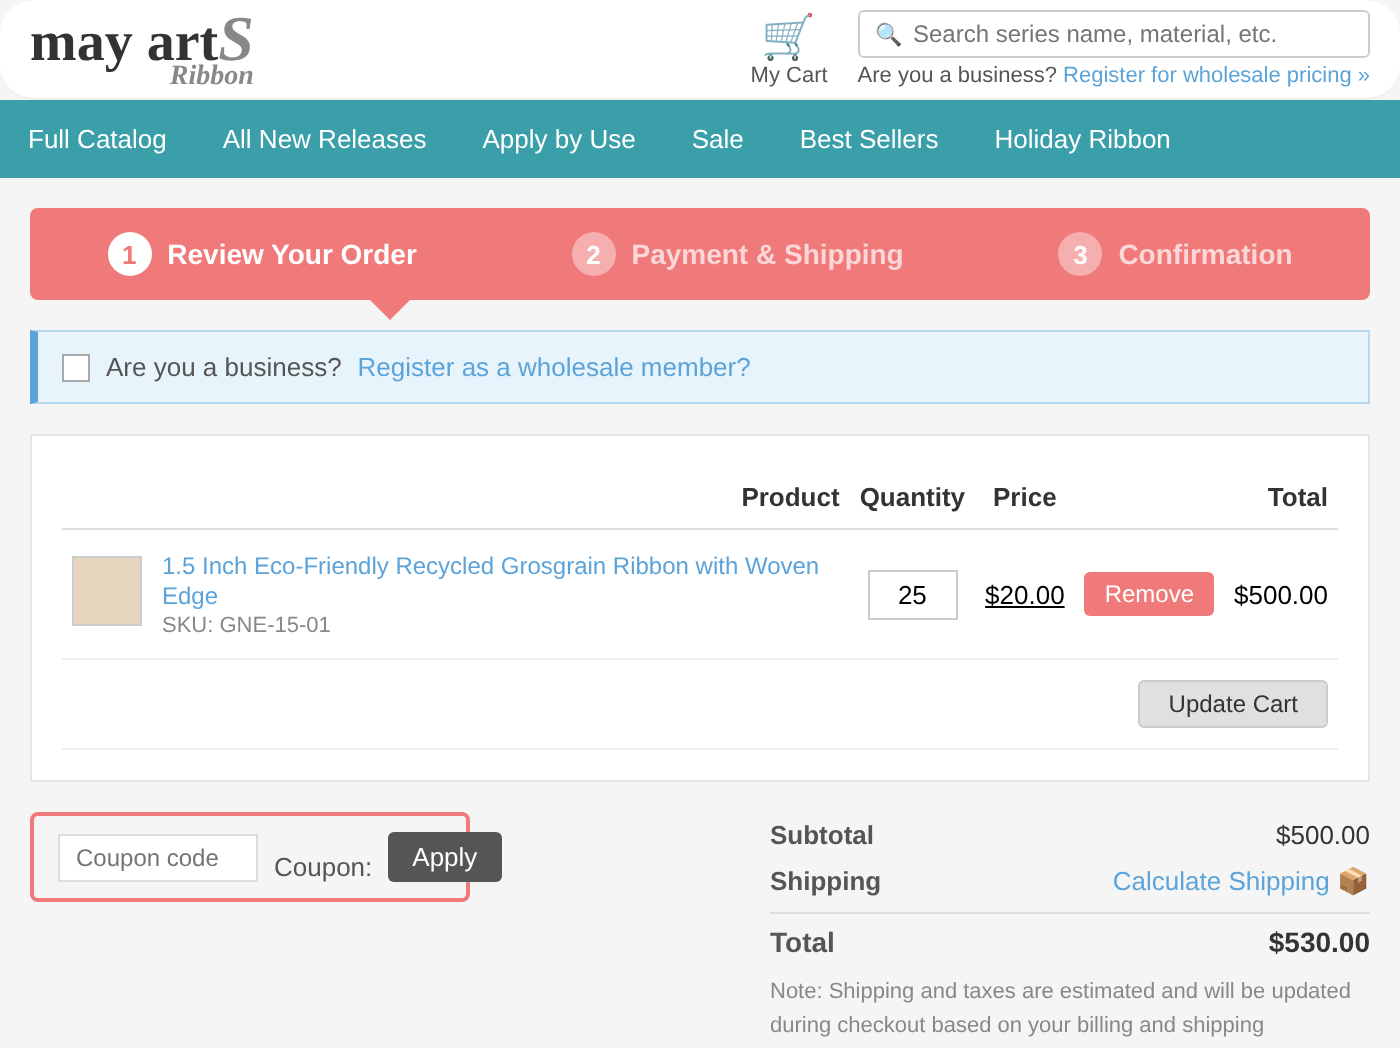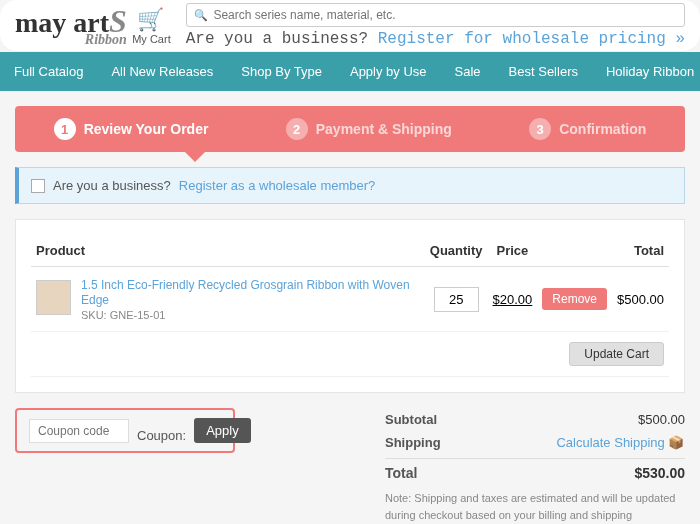--- a/index.html
+++ b/index.html
@@ -9,21 +9,21 @@
     .header { background: #fff; padding: 3px 15px; display: flex; align-items: center; justify-content: space-between; border-bottom: 1px solid #eee; border-radius: 17px; }
     .logo { font-size: 28px; font-weight: bold; color: #333; font-family: Georgia, serif; line-height: 1; }
     .logo span { display: block; font-size: 14px; font-style: italic; color: #888; text-align: right; margin-top: -4px; }
     .header-right { display: flex; align-items: center; gap: 15px; }
     .cart-area { display: flex; flex-direction: column; align-items: center; font-size: 11px; color: #555; cursor: pointer; }
     .cart-icon { font-size: 22px; color: #5ba3d9; }
     .search-area { display: flex; flex-direction: column; font-size: 11px; }
     .search-box { display: flex; align-items: center; border: 1px solid #ccc; border-radius: 3px; padding: 4px 8px; background: #fff; }
     .search-box input { border: none; outline: none; font-size: 12px; width: 190px; }
     .search-icon-char { color: #5ba3d9; margin-right: 5px; }
-    .wholesale-text { font-size: 16px; color: #555; margin-top: 3px; font-family: Liberation Mono, monospace; }
+    .wholesale-text { font-size: 11px; color: #555; margin-top: 3px; }
     .wholesale-text a { color: #5ba3d9; text-decoration: none; }
 
     
     nav { background: #3a9fa8; padding: 0; }
     nav ul { display: flex; list-style: none; align-items: center; text-align: right; }
     nav ul li a { display: block; padding: 12px 14px; color: #fff; text-decoration: none; font-size: 13px; white-space: nowrap; }
 
     
     .main { padding: 15px; background: #f5f5f5; }
 
@@ -37,21 +37,21 @@
     .steps-arrow { position: absolute; bottom: -10px; left: 170px; width: 0; height: 0; border-left: 10px solid transparent; border-right: 10px solid transparent; border-top: 10px solid #f07a7a; }
 
     
     .business-banner { background: #e8f4fb; border: 1px solid #b8d9ed; border-left: 4px solid #5ba3d9; padding: 10px 12px; margin-bottom: 15px; font-size: 13px; color: #555; display: flex; align-items: center; gap: 8px; }
     .business-banner a { color: #5ba3d9; text-decoration: none; }
     .checkbox-icon { width: 14px; height: 14px; border: 1px solid #aaa; background: #fff; display: inline-block; flex-shrink: 0; }
 
     
     .cart-section { background: #fff; padding: 15px; margin-bottom: 15px; border: 1px solid #e5e5e5; }
     .cart-table { width: 100%; border-collapse: collapse; }
-    .cart-table th { text-align: left; padding: 8px 5px; font-weight: bold; color: #333; border-bottom: 1px solid #ddd; font-size: 13px; }
+    .cart-table th { text-align: right; padding: 8px 5px; font-weight: bold; color: #333; border-bottom: 1px solid #ddd; font-size: 13px; }
     .cart-table td { padding: 10px 5px; vertical-align: middle; border-bottom: 1px solid #f0f0f0; }
     .product-img { width: 35px; height: 35px; background: #e8d5c0; border: 1px solid #ccc; display: inline-block; }
     .product-link { color: #5ba3d9; text-decoration: none; font-size: 12px; }
     .product-sku { color: #888; font-size: 11px; margin-top: 2px; }
     .qty-input { width: 45px; border: 1px solid #ccc; padding: 4px; text-align: center; font-size: 13px; }
     .price-cell { text-align: center; font-size: 13px; text-decoration: underline; }
     .remove-btn { background: #f07a7a; color: #fff; border: none; padding: 4px 10px; border-radius: 3px; cursor: pointer; font-size: 12px; }
     .total-cell { text-align: right; font-size: 13px; }
     .update-cart-row td { text-align: right; padding-top: 10px; }
     .update-cart-btn { background: #e0e0e0; color: #333; border: 1px solid #ccc; padding: 4px 14px; border-radius: 3px; cursor: pointer; font-size: 12px; }
@@ -98,23 +98,20 @@
   </div>
 </div>
 
 <nav>
   <ul>
     <li>
         <a href="#">Full Catalog</a>
       </li>
     <li>
         <a href="#">All New Releases</a>
-      </li>
-    <li>
-        <a href="#">Shop By Type</a>
       </li>
     <li>
         <a href="#">Apply by Use</a>
       </li>
     <li>
         <a href="#">Sale</a>
       </li>
     <li>
         <a href="#">Best Sellers</a>
       </li>

